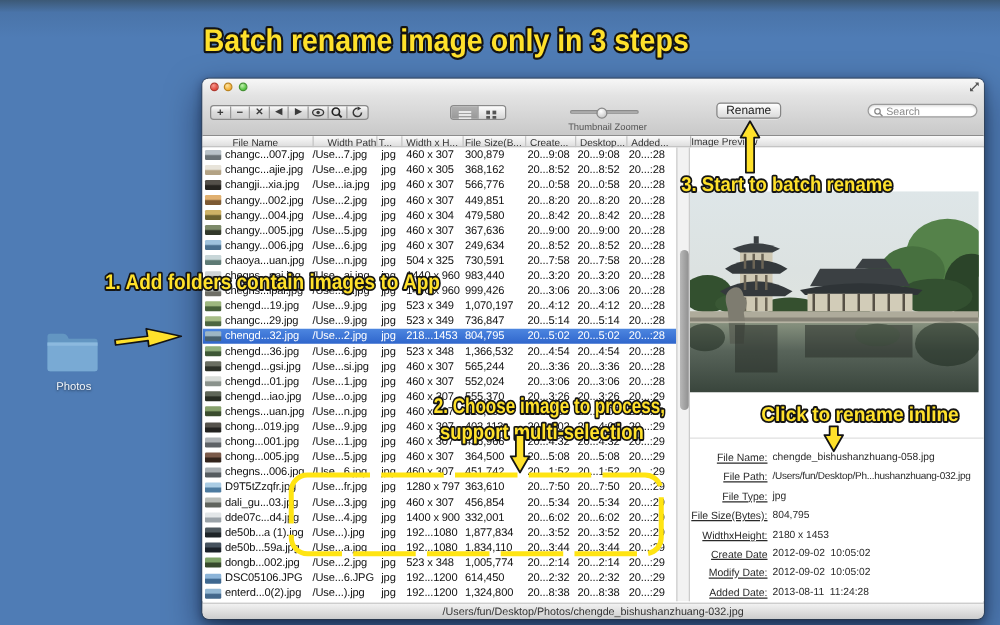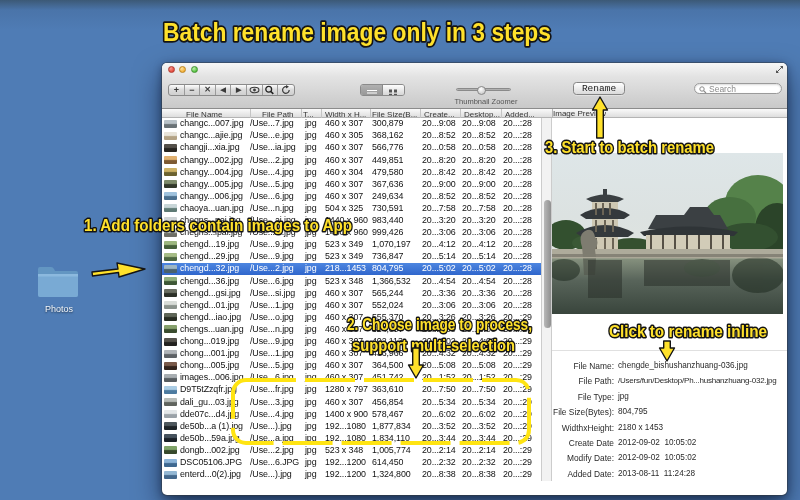--- a/index.html
+++ b/index.html
@@ -35,21 +35,21 @@
 #seg .s2 { width:50%; background:linear-gradient(#fdfdfd,#d6d6d6);}
 #slider { position:absolute; left:294px; top:25px; width:55px; height:3px;
   background:linear-gradient(#9a9a9a,#c6c6c6); border-radius:2px; border:0.5px solid #8a8a8a;}
 #knob { position:absolute; left:20px; top:-3.5px; width:9px; height:9px; border-radius:50%;
   background:radial-gradient(circle at 40% 30%,#ffffff,#c9c9c9 80%); border:0.5px solid #888; }
 #tzlbl { position:absolute; left:264px; top:34px; width:120px; text-align:center;
   font-size:7.5px; color:#555; }
 #rename { position:absolute; left:411px; top:19px; width:52px; height:13px;
   border:1px solid #858585; border-radius:3.5px;
   background:linear-gradient(#ffffff,#dadada); font-size:9.5px; color:#1a1a1a;
-  text-align:center; line-height:12px; box-shadow:0 0.5px 0 rgba(255,255,255,.7);font-family:Liberation Mono, monospace;}
+  text-align:center; line-height:12px; box-shadow:0 0.5px 0 rgba(255,255,255,.7);}
 #search { position:absolute; left:532px; top:20px; width:88px; height:11px;
   border:1px solid #9a9a9a; border-radius:6px; background:#fff;
   font-size:8.5px; color:#8a8a8a; line-height:10px; padding-left:14px;
   box-shadow:inset 0 1px 2px rgba(0,0,0,.15);}
 
 
 #thead { position:absolute; left:0; top:46px; width:390px; height:9px;
   background:linear-gradient(#fafafa,#dedede); border-bottom:1px solid #b4b4b4;
   font-size:8px; color:#333; }
 #thead span { position:absolute; top:0.5px; }
@@ -69,21 +69,21 @@
 #sbar { position:absolute; left:379px; top:55px; width:11px; height:363px;
   background:#f2f2f2; border-left:1px solid #ccc; border-right:1px solid #ccc; }
 #sthumb { position:absolute; left:1.5px; top:82px; width:7px; height:128px;
   background:linear-gradient(90deg,#b8b8b8,#909090); border-radius:4px; }
 
 
 #panel { position:absolute; left:390px; top:55px; width:235px; height:363px; background:#fff; }
 #photo { position:absolute; left:0px; top:35px; width:231px; height:161px; }
 #psep { position:absolute; left:0; top:232px; width:235px; height:1px; background:#e0e0e0; }
 .mrow { position:absolute; left:0; width:235px; font-size:8.4px; color:#2a2a2a; }
-.ml { position:absolute; right:173px; text-align:right; white-space:nowrap; }
+.ml { position:absolute; right:173px; text-align:right; white-space:nowrap;text-decoration:underline; }
 .mv { position:absolute; left:66px; white-space:nowrap; font-size:8.2px; }
 .pv { font-size:8px; letter-spacing:-0.22px; }
 
 #status { position:absolute; left:0; bottom:0; width:625px; height:13px;
   border-top:1px solid #a8a8a8; border-radius:0 0 5px 5px;
   background:linear-gradient(#f2f2f2,#cdcdcd); text-align:center;
   font-size:8.6px; color:#333; line-height:12px; }
 
 
 #folder { position:absolute; left:36px; top:260px; width:44px; height:42px; }
@@ -143,21 +143,21 @@
     <div id="tzlbl">Thumbnail Zoomer</div>
     <div id="rename">Rename</div>
     <div id="search">Search<svg width="8" height="8" viewBox="0 0 8 8" style="left:4px;top:1.5px">
           <circle cx="3" cy="3" r="2.2" fill="none" stroke="#8a8a8a" stroke-width="1"></circle>
           <path d="M4.6 4.6 L7 7" stroke="#8a8a8a" stroke-width="1.1"></path>
         </svg></div>
   </div>
 
   <div id="thead">
     <span style="left:24px">File Name</span>
-    <span style="left:100px">File Path</span>
+    <span style="left:100px">Width Path</span>
     <span style="left:141px">T...</span>
     <span style="left:163px">Width x H...</span>
     <span style="left:210px">File Size(B...</span>
     <span style="left:262px">Create...</span>
     <span style="left:302px">Desktop...</span>
     <span style="left:343px">Added...</span>
   </div>
   <div class="hsep" style="left:88px"></div>
     <div class="hsep" style="left:139px"></div>
   <div class="hsep" style="left:159px"></div>
@@ -284,21 +284,21 @@
         <span class="c p">/Use...9.jpg</span>
         <span class="c t">jpg</span>
         <span class="c d">523 x 349</span>
         <span class="c s">1,070,197</span>
         <span class="c cr">20...4:12</span>
         <span class="c mo">20...4:12</span>
         <span class="c ad">20...:28</span>
 </div>
 <div class="row" style="top:132.8px">
 <span class="th" style="background:linear-gradient(#a6bc86 0%,#a6bc86 42%,#4c6640 58%,#4c6640 100%)"></span>
-<span class="c n">chengd...29.jpg</span>
+<span class="c n">changc...29.jpg</span>
         <span class="c p">/Use...9.jpg</span>
         <span class="c t">jpg</span>
         <span class="c d">523 x 349</span>
         <span class="c s">736,847</span>
         <span class="c cr">20...5:14</span>
         <span class="c mo">20...5:14</span>
         <span class="c ad">20...:28</span>
 </div>
 <div class="row sel" style="top:144.9px">
 <span class="th" style="background:linear-gradient(#9db6c4 0%,#9db6c4 42%,#48616e 58%,#48616e 100%)"></span>
@@ -394,21 +394,21 @@
         <span class="c p">/Use...5.jpg</span>
         <span class="c t">jpg</span>
         <span class="c d">460 x 307</span>
         <span class="c s">364,500</span>
         <span class="c cr">20...5:08</span>
         <span class="c mo">20...5:08</span>
         <span class="c ad">20...:29</span>
 </div>
 <div class="row" style="top:253.8px">
 <span class="th" style="background:linear-gradient(#a8aeb2 0%,#a8aeb2 42%,#565c60 58%,#565c60 100%)"></span>
-<span class="c n">images...006.jpg</span>
+<span class="c n">chegns...006.jpg</span>
         <span class="c p">/Use...6.jpg</span>
         <span class="c t">jpg</span>
         <span class="c d">460 x 307</span>
         <span class="c s">451,742</span>
         <span class="c cr">20...1:52</span>
         <span class="c mo">20...1:52</span>
         <span class="c ad">20...:29</span>
 </div>
 <div class="row" style="top:265.9px">
 <span class="th" style="background:linear-gradient(#aacce4 0%,#aacce4 42%,#4d7ba0 58%,#4d7ba0 100%)"></span>
@@ -431,21 +431,21 @@
         <span class="c cr">20...5:34</span>
         <span class="c mo">20...5:34</span>
         <span class="c ad">20...:29</span>
 </div>
 <div class="row" style="top:290.1px">
 <span class="th" style="background:linear-gradient(#e2e6e8 0%,#e2e6e8 42%,#9aa2a8 58%,#9aa2a8 100%)"></span>
 <span class="c n">dde07c...d4.jpg</span>
         <span class="c p">/Use...4.jpg</span>
         <span class="c t">jpg</span>
         <span class="c d">1400 x 900</span>
-        <span class="c s">578,467</span>
+        <span class="c s">332,001</span>
         <span class="c cr">20...6:02</span>
         <span class="c mo">20...6:02</span>
         <span class="c ad">20...:29</span>
 </div>
 <div class="row" style="top:302.2px">
 <span class="th" style="background:linear-gradient(#4e585e 0%,#4e585e 42%,#1e2428 58%,#1e2428 100%)"></span>
 <span class="c n">de50b...a (1).jpg</span>
         <span class="c p">/Use...).jpg</span>
         <span class="c t">jpg</span>
         <span class="c d">192...1080</span>
@@ -580,21 +580,21 @@
         <rect x="92" y="107" width="86" height="26" fill="#2a302a"></rect>
         <ellipse cx="206" cy="122" rx="26" ry="18" fill="#1e2a1f"></ellipse>
         <ellipse cx="150" cy="115" rx="18" ry="9" fill="#243024"></ellipse>
         <ellipse cx="12" cy="117" rx="16" ry="11" fill="#1e2a1f"></ellipse>
       </g>
       <rect x="0" y="104" width="231" height="1.5" fill="#c5c0ae" opacity="0.6"></rect>
     </svg>
     <div id="psep"></div>
 <div class="mrow" style="top:242.5px">
         <span class="ml">File Name:</span>
-        <span class="mv">chengde_bishushanzhuang-036.jpg</span>
+        <span class="mv">chengde_bishushanzhuang-058.jpg</span>
       </div>
 <div class="mrow" style="top:258.0px">
         <span class="ml">File Path:</span>
         <span class="mv"><span class="pv">/Users/fun/Desktop/Ph...hushanzhuang-032.jpg</span></span>
       </div>
 <div class="mrow" style="top:273.5px">
         <span class="ml">File Type:</span>
         <span class="mv">jpg</span>
       </div>
 <div class="mrow" style="top:289.0px">
@@ -612,20 +612,21 @@
 <div class="mrow" style="top:335.0px">
         <span class="ml">Modify Date:</span>
         <span class="mv">2012-09-02&nbsp;&nbsp;10:05:02</span>
       </div>
 <div class="mrow" style="top:350.5px">
         <span class="ml">Added Date:</span>
         <span class="mv">2013-08-11&nbsp;&nbsp;11:24:28</span>
       </div>
   </div>
 
+  <div id="status">/Users/fun/Desktop/Photos/chengde_bishushanzhuang-032.jpg</div>
 </div>
 
 <svg id="folder" width="44" height="42" viewBox="0 0 44 42">
   <path d="M2 9 Q2 7 4 7 L15 7 Q17 7 18 9 L19 11 L40 11 Q42 11 42 13 L42 35 Q42 37 40 37 L4 37 Q2 37 2 35 Z" fill="#6396c2"></path>
   <path d="M2 14 L42 14 L42 35 Q42 37 40 37 L4 37 Q2 37 2 35 Z" fill="#79aad4"></path>
   <path d="M2 14 L42 14 L42 16.5 L2 16.5 Z" fill="#8cb9de"></path>
 </svg>
 <div id="flabel">Photos</div>
 
 <svg width="800" height="500" viewBox="0 0 800 500" style="pointer-events:none">

